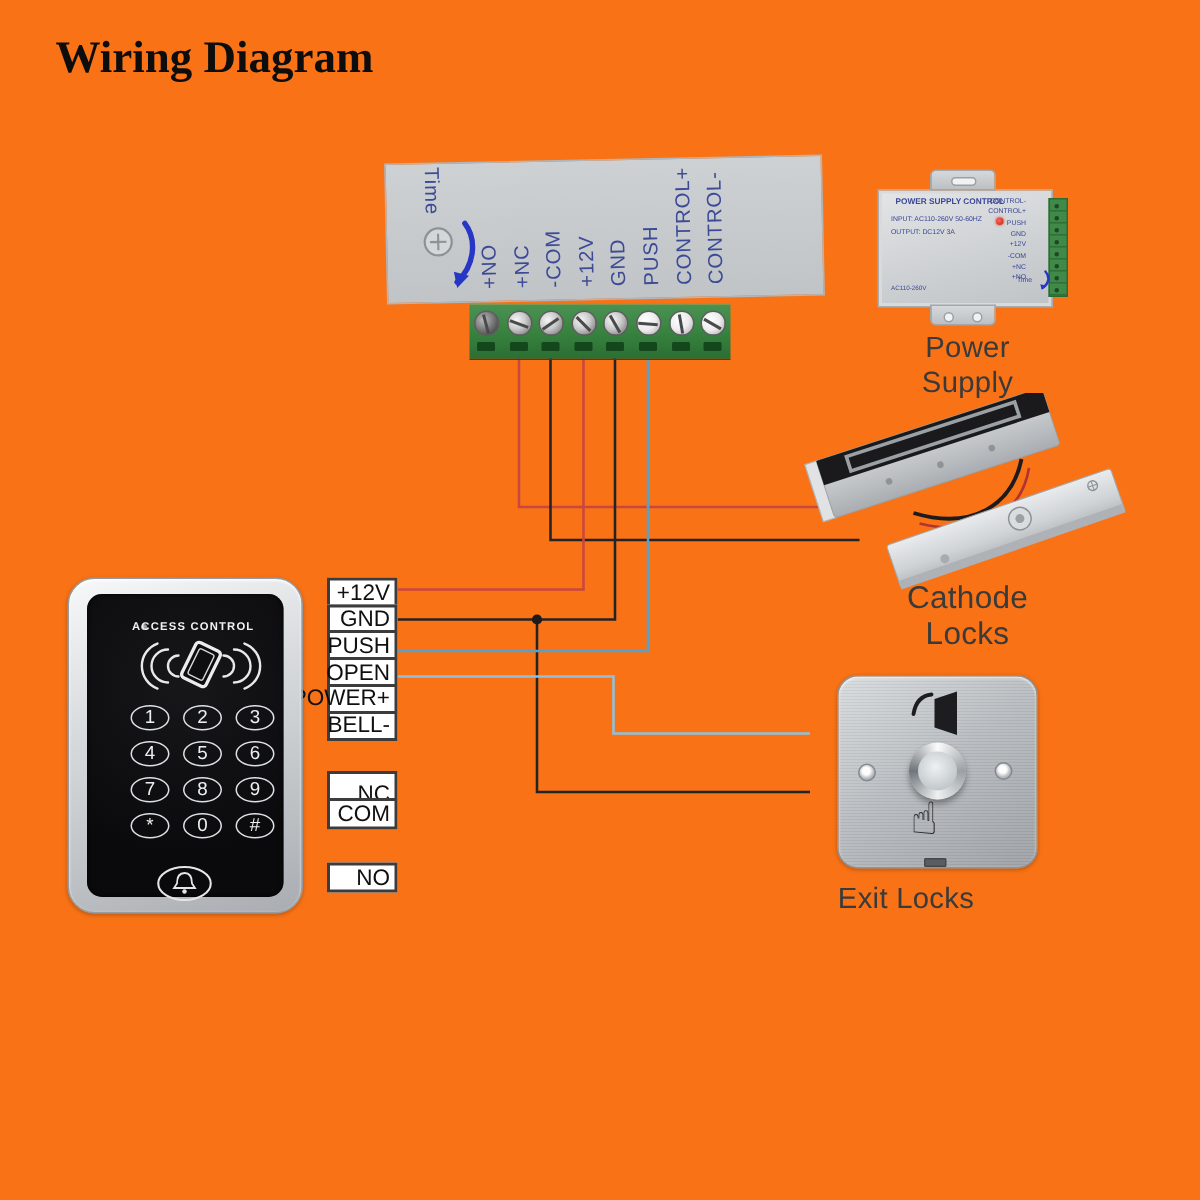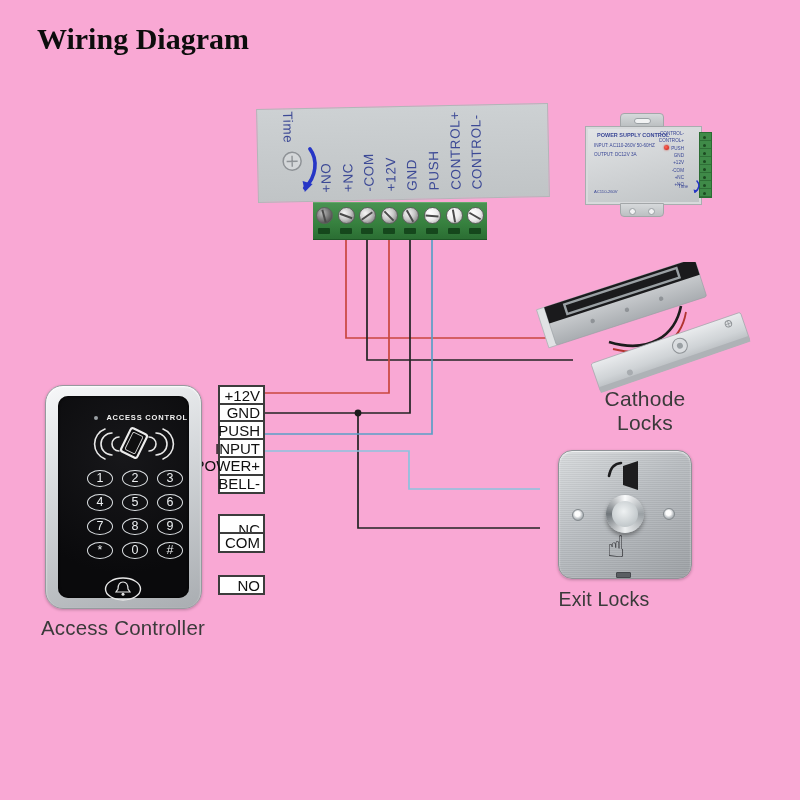--- a/index.html
+++ b/index.html
@@ -1,16 +1,16 @@
 <!DOCTYPE html>
 <html><head>
 <meta charset="utf-8">
 <style>
   html,body{margin:0;padding:0;background:#fff;}
-  #stage{position:relative;width:800px;height:800px;background:#f9a8d4;overflow:hidden;
+  #stage{position:relative;width:800px;height:800px;background:#f97316;overflow:hidden;
          font-family:"Liberation Sans",sans-serif;}
   .abs{position:absolute;}
   .caption{font-size:19.5px;color:#3a3a3a;text-align:center;letter-spacing:.2px;}
   
   #title{left:37px;top:22px;font-family:"Liberation Serif","DejaVu Serif",serif;
          font-weight:700;font-size:30px;color:#0d0d0d;}
   
   #board{left:257px;top:106px;width:290px;height:92px;
          background:linear-gradient(180deg,#cdd1d3,#c0c4c6);
          border:1px solid #b2b6b8;transform:rotate(-1.2deg);}
@@ -49,21 +49,21 @@
   .psu-cell i{position:absolute;left:3px;top:2.5px;width:3px;height:3px;border-radius:50%;background:#1d4a22;}
   #psu-led{position:absolute;left:78px;top:18px;width:5px;height:5px;border-radius:50%;
        background:radial-gradient(circle at 40% 40%,#ff6a5a,#c01810);box-shadow:0 0 2px #d03020;}
   
   #keypad{left:45px;top:385px;width:155px;height:222px;border-radius:18px;
        background:linear-gradient(160deg,#f7f8f9,#d6d9dc 40%,#a9adb1);
        border:1px solid #969a9e;box-shadow:inset 0 1px 2px #fff,0 1px 3px rgba(0,0,0,.25);}
   #kpanel{position:absolute;left:12px;top:10px;width:131px;height:202px;border-radius:10px;
        background:radial-gradient(circle at 50% 30%,#17171a,#0a0a0c 75%);
        box-shadow:inset 0 0 3px #000;}
-  #kheader{position:absolute;left:38px;top:17px;width:105px;text-align:right;
+  #kheader{position:absolute;left:38px;top:17px;width:105px;text-align:left;
        font-size:7.5px;font-weight:700;letter-spacing:.8px;color:#f2f2f2;}
   #kled{position:absolute;left:36px;top:20px;width:4px;height:4px;border-radius:50%;background:#9aa0a4;}
   .key{position:absolute;width:26px;height:17px;border:1.4px solid #dde1e4;border-radius:50%;
        color:#eceff1;font-size:12.5px;display:flex;align-items:center;justify-content:center;
        box-sizing:border-box;}
   
   #exit{left:558px;top:450px;width:132px;height:127px;border-radius:14px;
        background:linear-gradient(145deg,#d9dcde,#b9bdc1 45%,#9da1a5),
                   repeating-linear-gradient(180deg,rgba(255,255,255,.05) 0 1px,rgba(0,0,0,.04) 1px 2px);
        background-blend-mode:overlay;border:1px solid #8f9397;
@@ -152,21 +152,21 @@
       <div class="screw lite" style="left: 153.5px;">
         <div class="slot" style="--a: 30deg;"></div>
       </div>
       <div class="wslot" style="left: 156px;"></div>
     </div>
 
   <div id="wboxes">
       <div class="wbox" style="top: 385px; height: 20px;">+12V</div>
       <div class="wbox" style="top: 402.7px; height: 20px;">GND</div>
       <div class="wbox" style="top: 420.4px; height: 20px;">PUSH</div>
-      <div class="wbox" style="top: 438.1px; height: 20px;">INPUT</div>
+      <div class="wbox" style="top: 438.1px; height: 20px;">OPEN</div>
       <div class="wbox" style="top: 455.8px; height: 20px;">POWER+</div>
       <div class="wbox" style="top: 473.5px; height: 20px;">BELL-</div>
       <div class="wbox" style="top: 514px; height: 31px;">NC</div>
       <div class="wbox" style="top: 532.3px; height: 20.3px;">COM</div>
       <div class="wbox" style="top: 575px; height: 20.3px; text-align: right;">NO</div>
     </div>
 
   <div id="psu" class="abs">
     <div class="psu-tab" style="left:34px;top:-14px;width:44px;height:14px;border-radius:4px 4px 0 0;">
       <div style="position:absolute;left:13px;top:4px;width:17px;height:6px;border-radius:3px;background:#f1f2f3;border:1px solid #9aa0a4;box-sizing:border-box;"></div>
@@ -215,20 +215,21 @@
         <div class="psu-cell">
           <i></i>
         </div>
       </div>
     <div class="psu-txt" style="left:92px;top:57px;font-size:4.6px;">Time</div>
     <svg class="abs" style="left:101px;top:53px" width="14" height="14" viewBox="0 0 14 14">
       <path d="M10,1 C13,4.5 12.5,9 8,12" stroke="#2636c6" stroke-width="1.6" fill="none" stroke-linecap="round"></path>
       <path d="M6.5,9.5 L7.5,13 L11,10.5 Z" fill="#2636c6"></path>
     </svg>
   </div>
+  <div class="abs caption" style="left:585px;top:221px;width:120px;">Power Supply</div>
 
   <svg class="abs" style="left:535px;top:262px" width="230" height="165" viewBox="0 0 230 165">
     <defs>
       <linearGradient id="lockSide" x1="0" y1="0" x2="0" y2="1">
         <stop offset="0" stop-color="#dcdee0"></stop>
           <stop offset="1" stop-color="#a9adb1"></stop>
       </linearGradient>
       <linearGradient id="plateTop" x1="0" y1="0" x2="0" y2="1">
         <stop offset="0" stop-color="#e9ebed"></stop>
           <stop offset=".6" stop-color="#cfd3d6"></stop>
@@ -307,15 +308,14 @@
         </div>
       <svg class="abs" style="left:45px;top:180px" width="40" height="26" viewBox="0 0 40 26">
         <ellipse cx="20" cy="13" rx="17.5" ry="11" fill="none" stroke="#e6e6e6" stroke-width="1.4"></ellipse>
         <g transform="translate(20,12.5)">
           <path d="M0,-6.5 C3.5,-6.5 5,-3.5 5,0.5 L7,3.5 L-7,3.5 L-5,0.5 C-5,-3.5 -3.5,-6.5 0,-6.5 Z" fill="none" stroke="#e6e6e6" stroke-width="1.2"></path>
           <circle cx="0" cy="5.8" r="1.5" fill="#e6e6e6"></circle>
         </g>
       </svg>
     </div>
   </div>
-  <div class="abs caption" style="left:33px;top:616px;width:180px;font-size:20.5px;">Access Controller</div>
 
 </div>
 
 </body></html>

